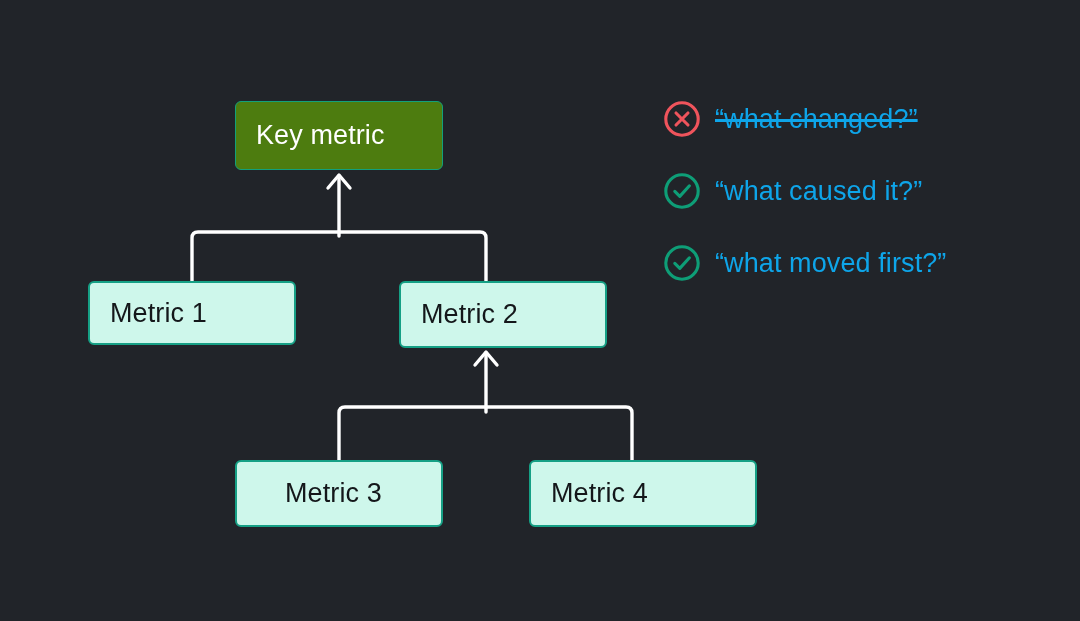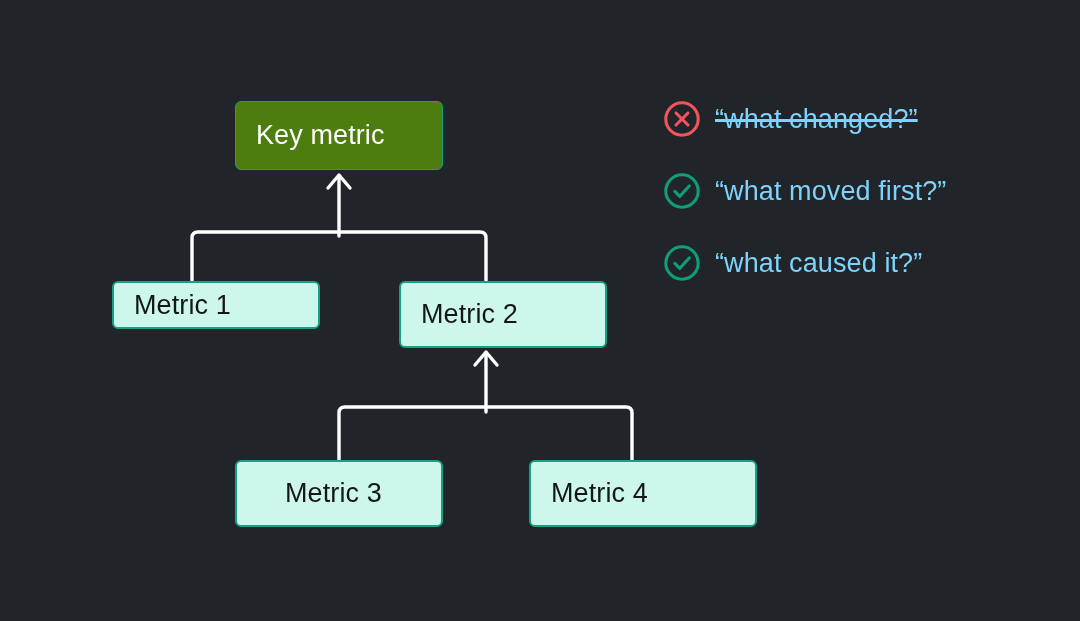--- a/index.html
+++ b/index.html
@@ -64,21 +64,21 @@
   }
   .ann-icon {
     width: 38px;
     height: 38px;
     flex: 0 0 38px;
     margin-right: 14px;
     display: block;
   }
   .ann-text {
     font-size: 27px;
-    color: #7dd3fc;
+    color: #0ea5e9;
     white-space: nowrap;
     letter-spacing: 0.1px;
   }
   .ann-text.struck {
     text-decoration: line-through;
     text-decoration-thickness: 2.5px;
   }
 </style>
 </head>
 <body>
@@ -97,21 +97,21 @@
       <path d="M475 365 L486 352 L497 365"></path>
 
       <path d="M339 460 L339 413 Q339 407 345 407 L626 407 Q632 407 632 413 L632 460"></path>
     </g>
   </svg>
 
   <div class="node node-root" style="left:235px; top:101px; width:208px; height:69px;">
     <span class="node-label">Key metric</span>
   </div>
 
-  <div class="node node-sub" style="left:88px; top:281px; width:208px; height:48px;margin-left:24px;">
+  <div class="node node-sub" style="left:88px; top:281px; width:208px; height:64px;">
     <span class="node-label">Metric 1</span>
   </div>
 
   <div class="node node-sub" style="left:399px; top:281px; width:208px; height:67px;">
     <span class="node-label">Metric 2</span>
   </div>
 
   <div class="node node-sub" style="left:235px; top:460px; width:208px; height:67px;padding-left:48px;">
     <span class="node-label">Metric 3</span>
   </div>
@@ -128,25 +128,25 @@
         <path d="M13 13 L25 25 M25 13 L13 25" fill="none" stroke="#F0545C" stroke-width="3.1" stroke-linecap="round"></path>
       </svg>
       <span class="ann-text struck">“what changed?”</span>
     </div>
 
     <div class="ann-row">
       <svg class="ann-icon" viewBox="0 0 38 38">
         <circle cx="19" cy="19" r="16.2" fill="none" stroke="#0E9E77" stroke-width="3.1"></circle>
         <path d="M11.8 19.4 L16.8 24.4 L26.4 13.8" fill="none" stroke="#0E9E77" stroke-width="3.1" stroke-linecap="round" stroke-linejoin="round"></path>
       </svg>
-      <span class="ann-text">“what moved first?”</span>
+      <span class="ann-text">“what caused it?”</span>
     </div>
 
     <div class="ann-row">
       <svg class="ann-icon" viewBox="0 0 38 38">
         <circle cx="19" cy="19" r="16.2" fill="none" stroke="#0E9E77" stroke-width="3.1"></circle>
         <path d="M11.8 19.4 L16.8 24.4 L26.4 13.8" fill="none" stroke="#0E9E77" stroke-width="3.1" stroke-linecap="round" stroke-linejoin="round"></path>
       </svg>
-      <span class="ann-text">“what caused it?”</span>
+      <span class="ann-text">“what moved first?”</span>
     </div>
 
   </div>
 </div>
 
 </body></html>

